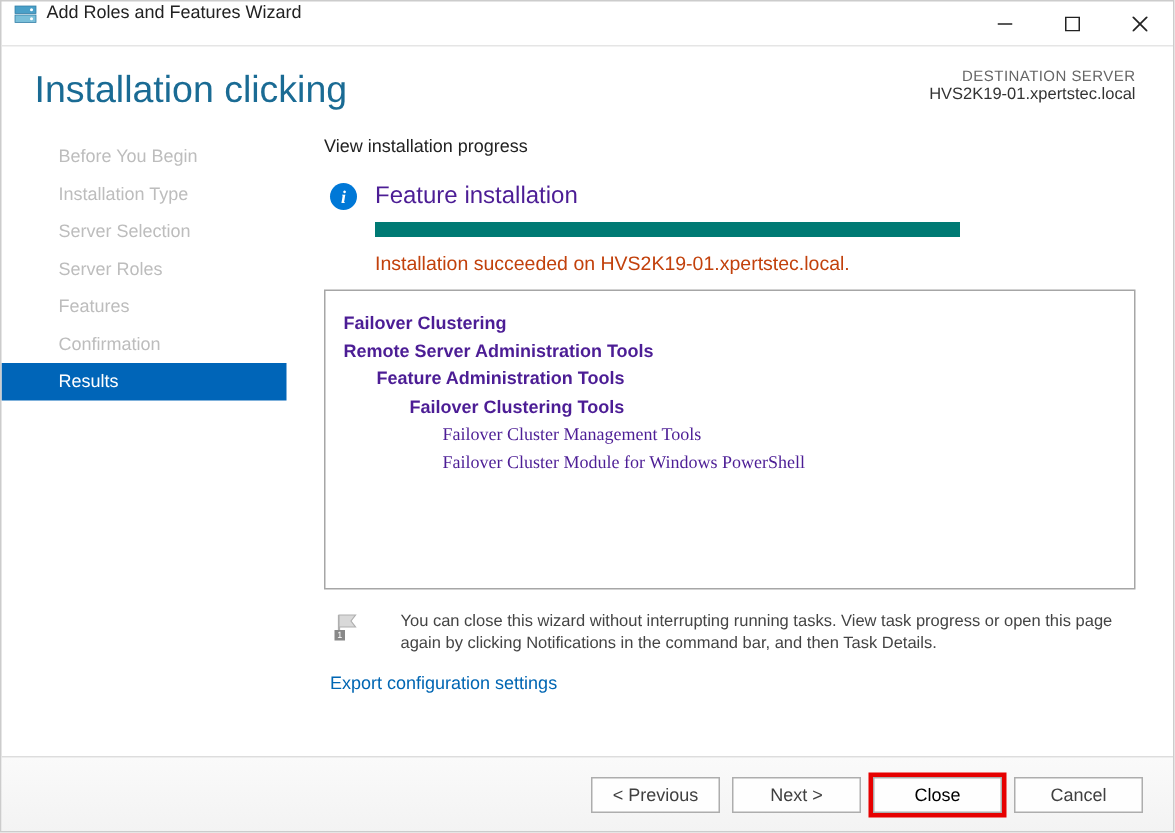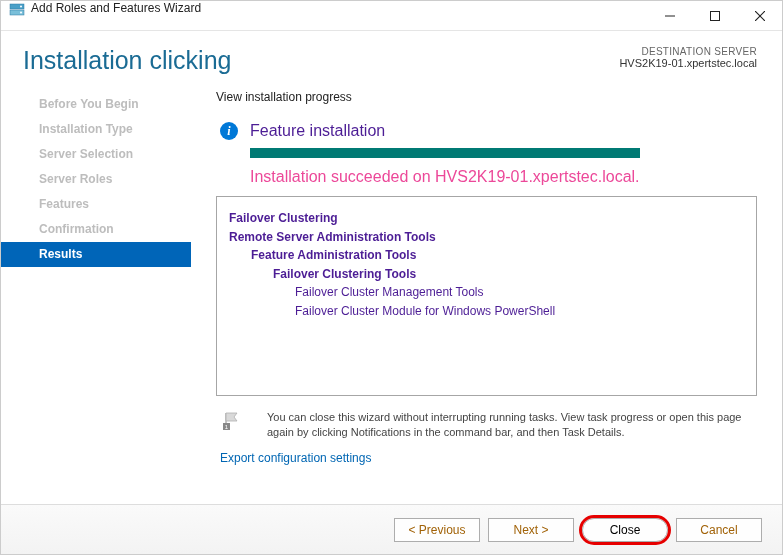--- a/index.html
+++ b/index.html
@@ -14,51 +14,51 @@
     .titlebar-btn svg { display: block; }
 
     .header-row { display: flex; align-items: flex-start; padding: 15px 25px 10px 22px; }
     .main-title { font-size: 25px; font-weight: 300; color: #1a6b94; }
     .dest-box { margin-left: auto; text-align: right; }
     .dest-label { font-size: 10px; color: #666; letter-spacing: 0.3px; }
     .dest-value { font-size: 11px; color: #333; margin-left: 15px; }
 
     .body-row { display: flex; height: 410px; }
 
-    .sidebar { width: 190px; flex-shrink: 0; padding-top: 7px; font-weight: bold; }
+    .sidebar { width: 190px; flex-shrink: 0; padding-top: 7px; }
     .side-item { height: 25px; line-height: 25px; padding-left: 38px; font-size: 12px; color: #bdbdbd; }
     .side-item.selected { background: #0065b8; color: #fff; }
 
     .main-pane { flex: 1; padding: 0 25px 0 25px; display: flex; flex-direction: column; }
     .subhead { font-size: 12px; color: #222; margin-bottom: 18px; margin-top: 5px; }
 
     .progress-row { display: flex; align-items: flex-start; gap: 12px; padding-left: 4px; }
     .info-icon { width: 18px; height: 18px; border-radius: 50%; background: #0078d7; color: #fff; font-family: Georgia, serif; font-style: italic; font-weight: bold; font-size: 12px; display: flex; align-items: center; justify-content: center; flex-shrink: 0; }
     .progress-block { flex: 1; }
     .progress-text { font-size: 16px; color: #4c1d95; margin-bottom: 8px; }
     .progress-bar { height: 10px; background: #007a74; width: 390px; }
-    .status-text { font-size: 16px; color: #ec4899; margin-top: 10px; }
+    .status-text { font-size: 13px; color: #c2410c; margin-top: 10px; }
 
     .feature-box { border: 1px solid #a6a6a6; margin-top: 10px; padding: 12px 12px; height: 200px; font-size: 12px; color: #4c1d95; line-height: 1.55; }
     .b { font-weight: 600; }
     .i1 { padding-left: 22px; }
     .i2 { padding-left: 44px; }
-    .i3 { padding-left: 66px; }
+    .i3 { padding-left: 66px; font-family: Liberation Serif, serif; }
 
     .note-row { display: flex; gap: 25px; margin-top: 14px; padding-left: 4px; }
     .flag-icon { width: 22px; height: 22px; flex-shrink: 0; display: flex; align-items: center; justify-content: center; }
     .flag-icon svg { display: block; }
     .note-text { font-size: 11px; color: #444; line-height: 1.4; }
 
     .export-link { font-size: 12px; color: #0066b3; margin-top: 10px; padding-left: 4px; }
 
     .footer { position: absolute; left: 0; right: 0; bottom: 0; height: 50px; border-top: 1px solid #ddd; background: linear-gradient(#fafafa, #f3f3f3); display: flex; align-items: center; justify-content: flex-end; padding-right: 20px; gap: 8px; }
     .btn { width: 86px; height: 24px; font-size: 12px; border: 1px solid #adadad; background: #fefefe; display: flex; align-items: center; justify-content: center; }
-    .btn.disabled { color: #a16207; }
-    .btn.highlight { outline: 3px solid #e60000; outline-offset: 0; border-radius: 12px; }
+    .btn.disabled { color: #404040; }
+    .btn.highlight { outline: 3px solid #e60000; outline-offset: 0; }
   </style>
 </head>
 <body>
 
 <div class="titlebar">
   <span class="titlebar-icon">
     <svg width="16" height="16" viewBox="0 0 16 16">
       <rect x="1" y="3" width="14" height="5" fill="#4aa0c8" stroke="#2d7aa3" stroke-width="0.5"></rect>
       <rect x="1" y="9" width="14" height="5" fill="#7abfd9" stroke="#2d7aa3" stroke-width="0.5"></rect>
       <circle cx="12" cy="5.5" r="1" fill="#fff"></circle>

